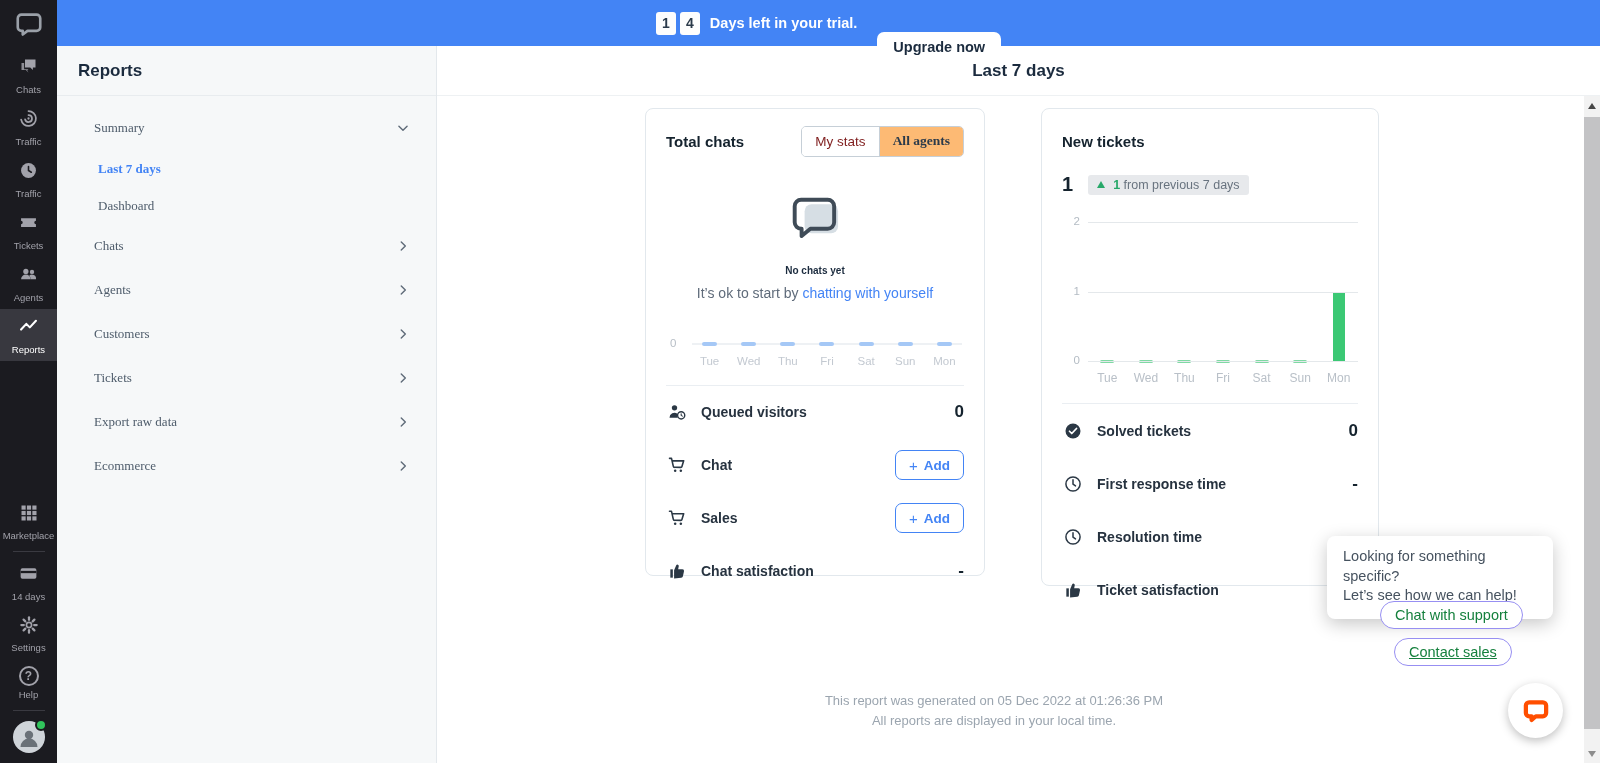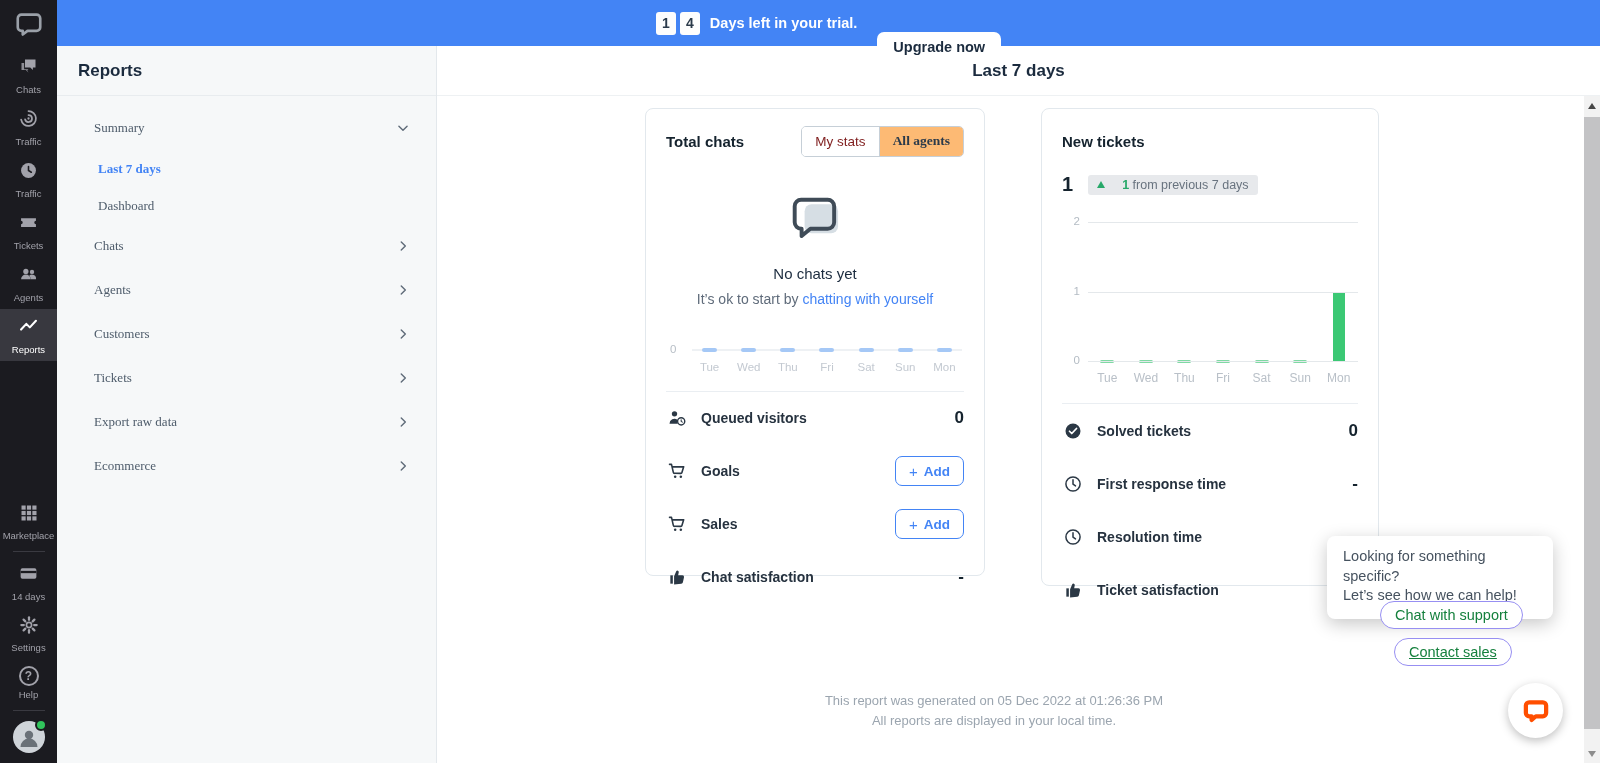--- a/index.html
+++ b/index.html
@@ -60,21 +60,21 @@
   .card-head { display:flex; align-items:center; justify-content:space-between; min-height:32px; }
   .card-title { font-size:15px; font-weight:700; color:#15232e; }
 
   .seg { display:flex; border:1px solid #c6cfd7; border-radius:5px; overflow:hidden; height:31px; }
   .seg-opt { display:flex; align-items:center; padding:0 13px; font-size:13.5px; color:#7f1d1d;
     background:#fff; cursor:pointer; }
   .seg-opt.selected { background:#fdba74; color:#2b3a4a; font-weight:700;
     border-left:1px solid #c6cfd7;font-family:Liberation Serif, serif; }
 
   .empty-state { text-align:center; margin-top:32px; }
-  .empty-title { margin-top:16px; font-size:15px; font-weight:400; color:#1b2b3e; }
+  .empty-title { margin-top:16px; font-size:10px; font-weight:700; color:#1b2b3e; }
   .empty-sub { margin-top:9px; font-size:14px; color:#5f6b7a; }
   .link { color:#4384f5; cursor:pointer; text-decoration:none; }
 
   
   .mc { position:relative; margin-top:33px; padding-left:24px; }
   .mc-zero { position:absolute; left:4px; top:3px; font-size:11.5px; color:#b7bec6; }
   .mc-track { position:relative; display:flex; }
   .mc-line { position:absolute; left:2px; right:2px; top:9px; height:2px; background:#eef1f4; }
   .mc-col { flex:1; display:flex; flex-direction:column; align-items:center; position:relative; }
   .mc-dash { width:15px; height:3.5px; border-radius:2px; background:#a5c8f6; margin-top:8px; }
@@ -87,21 +87,21 @@
   .stat-label { flex:1; font-size:14px; font-weight:700; color:#26323f; }
   .stat-value { font-size:17px; font-weight:700; color:#15232e; }
   .add-btn { display:flex; align-items:center; gap:6px; height:30px; padding:0 13px;
     border:1px solid #4384f5; border-radius:7px; background:#fff; color:#4384f5;
     font-size:13.5px; font-weight:700; cursor:pointer; font-family:inherit; }
   .add-plus { font-size:15px; font-weight:400; }
 
   
   .metric-row { display:flex; align-items:center; margin-top:16px; }
   .metric-num { font-size:20px; font-weight:700; color:#15232e; }
-  .badge { display:inline-flex; align-items:center; gap:17px; background:#e7e9ec; border-radius:3px;
+  .badge { display:inline-flex; align-items:center; gap:8px; background:#e7e9ec; border-radius:3px;
     padding:3px 9px; font-size:12.5px; color:#68737f; margin-left:15px; }
   .tri-up { width:0; height:0; border-left:4.5px solid transparent; border-right:4.5px solid transparent;
     border-bottom:7px solid #27a869; }
   .badge b { color:#27a869; font-weight:700; }
 
   .tc { position:relative; margin-top:26px; padding-left:26px; }
   .tc-plot { position:relative; height:140px; display:flex; align-items:flex-end; }
   .tc-grid { position:absolute; left:0; right:0; height:1px; background:#e4e8eb; }
   .tc-tick { position:absolute; left:0; width:18px; text-align:right; font-size:11.5px; color:#b4bcc4; }
   .tc-col { flex:1; display:flex; justify-content:center; align-items:flex-end; height:100%; }
@@ -405,21 +405,21 @@
         <span class="stat-value">0</span>
       </div>
       <div class="stat-row">
         <span class="stat-icon">
           <svg width="20" height="20" viewBox="0 0 24 24" fill="none" stroke="currentColor" stroke-width="1.9" stroke-linecap="round" stroke-linejoin="round">
             <path d="M3 4h2.4l2.2 9.6a1.5 1.5 0 0 0 1.5 1.2h7.4a1.5 1.5 0 0 0 1.5-1.2L20 7H6"></path>
             <circle cx="9.8" cy="19" r="1.5" fill="currentColor" stroke="none"></circle>
               <circle cx="16.6" cy="19" r="1.5" fill="currentColor" stroke="none"></circle>
           </svg>
           </span>
-        <span class="stat-label">Goals</span>
+        <span class="stat-label">Chat</span>
         <button class="add-btn">
           <span class="add-plus">+</span>
           <span>Add</span>
         </button>
       </div>
       <div class="stat-row">
         <span class="stat-icon">
           <svg width="20" height="20" viewBox="0 0 24 24" fill="none" stroke="currentColor" stroke-width="1.9" stroke-linecap="round" stroke-linejoin="round">
             <path d="M3 4h2.4l2.2 9.6a1.5 1.5 0 0 0 1.5 1.2h7.4a1.5 1.5 0 0 0 1.5-1.2L20 7H6"></path>
             <circle cx="9.8" cy="19" r="1.5" fill="currentColor" stroke="none"></circle>

